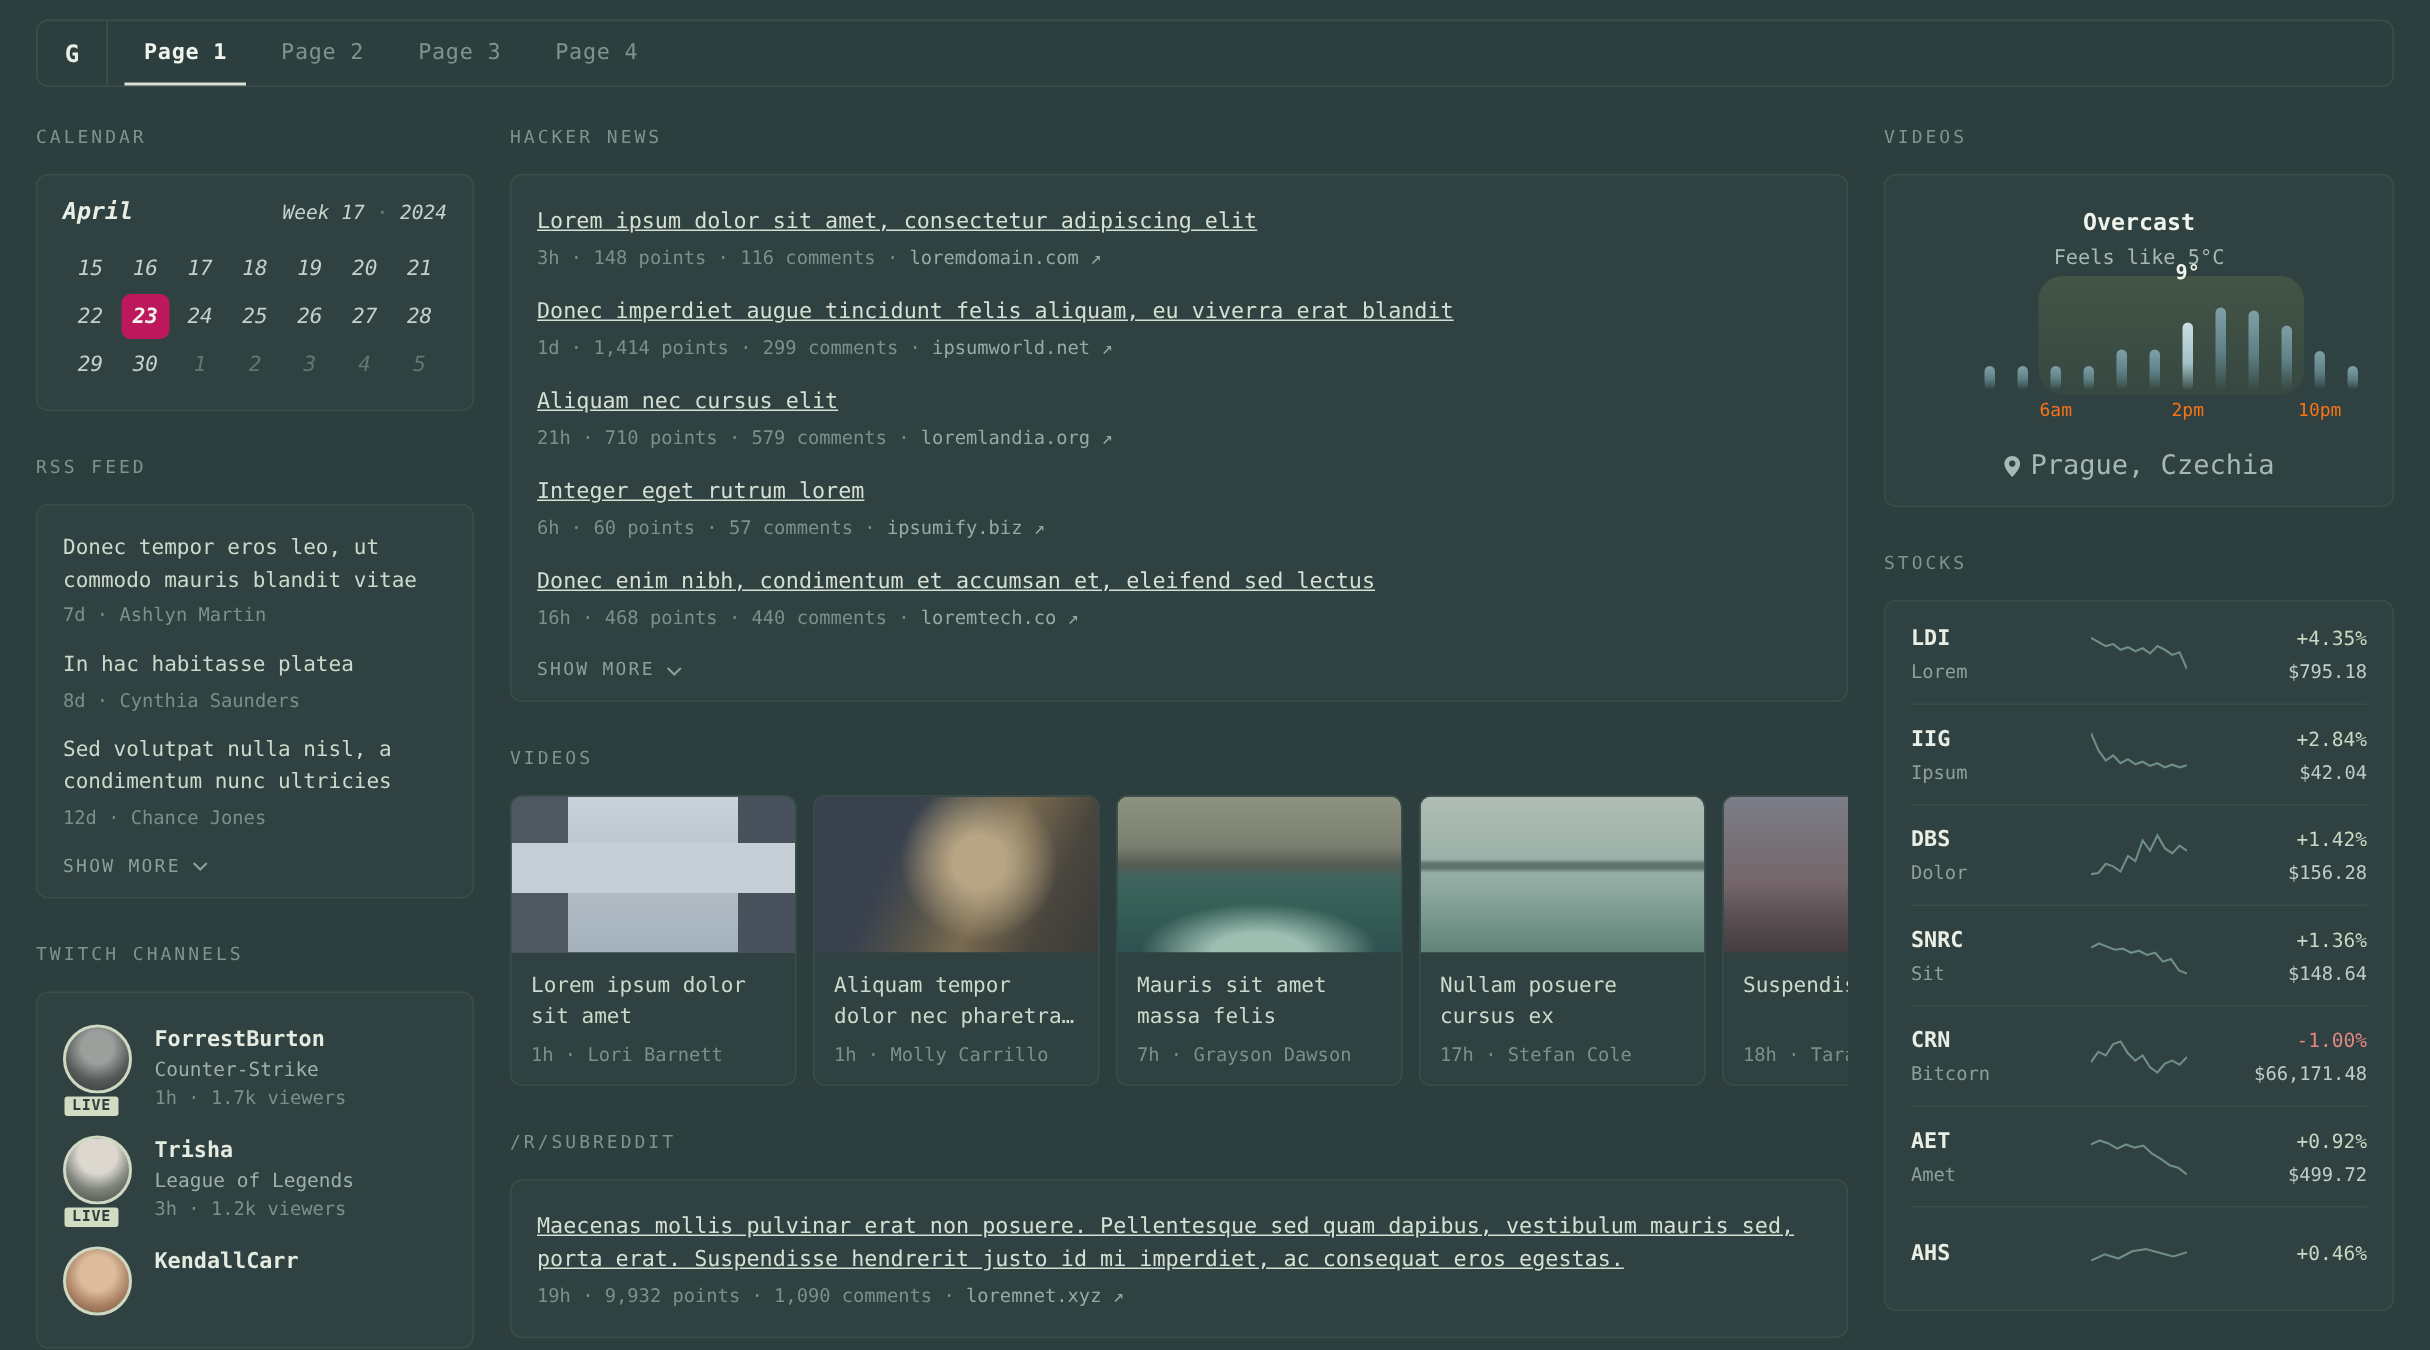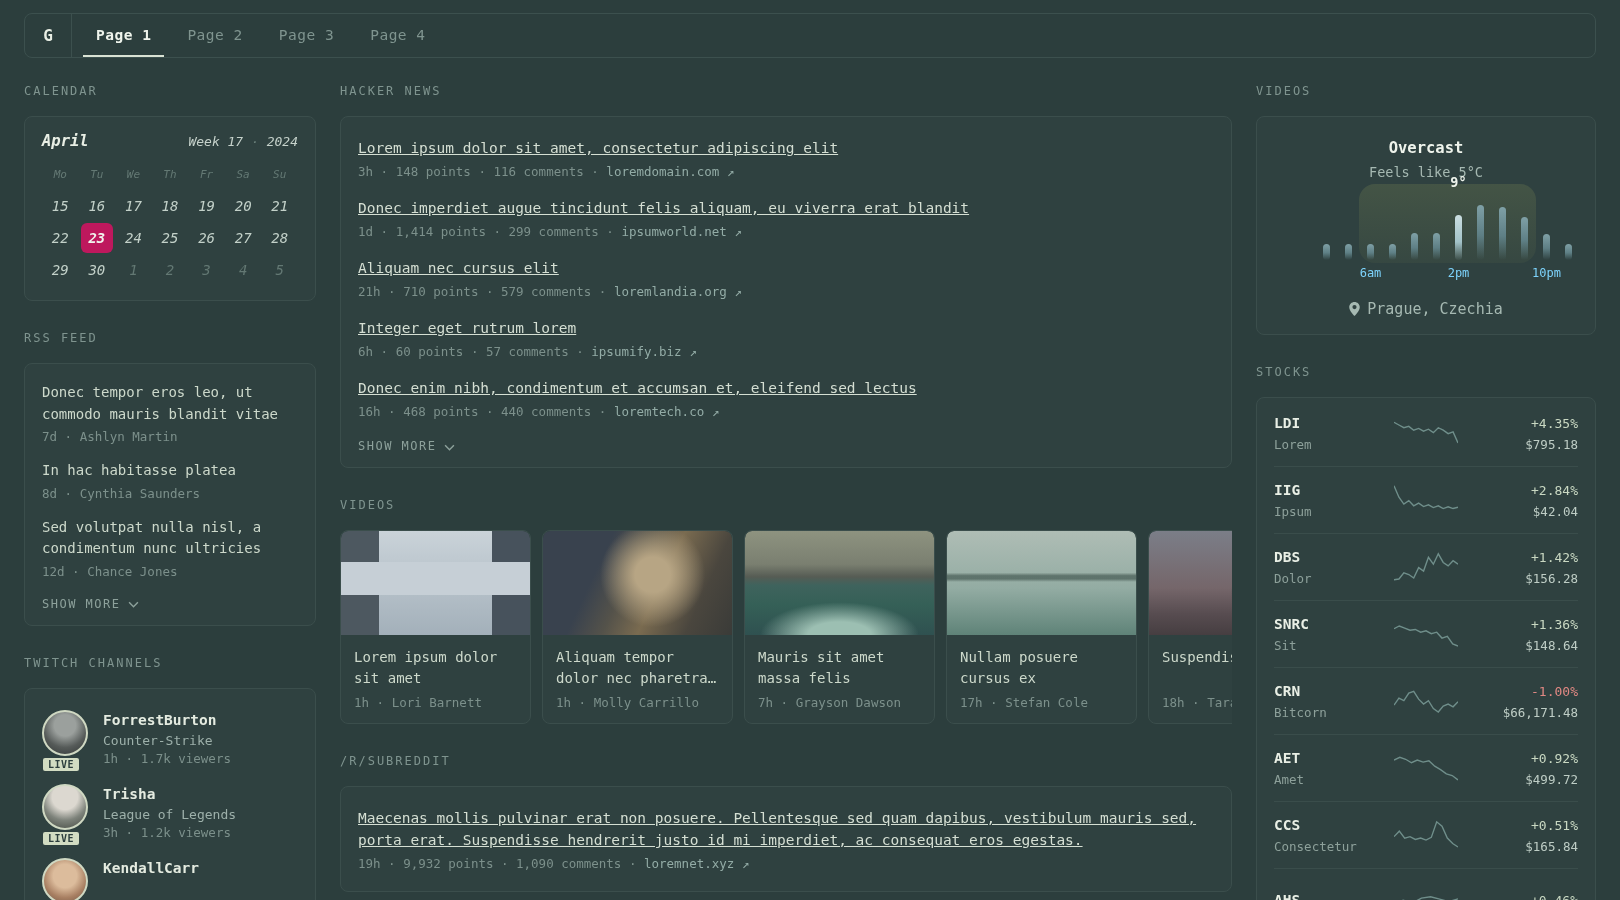--- a/index.html
+++ b/index.html
@@ -74,22 +74,22 @@
   .w-cond{font-size:15.5px;font-weight:bold;color:#EFF4EC;margin-top:4px;}
   .w-feels{font-size:13.5px;color:#A6B9B2;margin-top:7px;}
   .w-chart{position:relative;width:249px;height:84px;margin:22px 0 0 46px;text-align:left;}
   .w-bars{position:absolute;left:0;top:0;width:249px;height:58px;}
   .w-dayband{position:absolute;left:36px;width:177px;top:-18px;bottom:-3px;border-radius:16px;
     background:linear-gradient(180deg,rgba(150,160,90,.20),rgba(150,160,90,.07));}
   .w-bar{position:absolute;bottom:0;width:7px;border-radius:4px;
     background:linear-gradient(180deg,#7FA0A6 0%,#5E7F85 55%,rgba(94,127,133,0) 100%);}
   .w-bar.cur{background:linear-gradient(180deg,#CBDEE1 0%,#A2C2C8 60%,rgba(162,194,200,.05) 100%);}
   .w-temp{position:absolute;transform:translateX(-50%);font-size:13.5px;font-weight:bold;color:#EFF4EC;}
-  .w-tick{position:absolute;top:64px;transform:translateX(-50%);font-size:12px;color:#7dd3fc;}
-  .w-loc{margin-top:14px;font-size:15px;color:#A6B9B2;display:flex;align-items:center;justify-content:center;gap:7px;}
+  .w-tick{position:absolute;top:64px;transform:translateX(-50%);font-size:12px;color:#f97316;}
+  .w-loc{margin-top:14px;font-size:18px;color:#A6B9B2;display:flex;align-items:center;justify-content:center;gap:7px;}
   
   .stocks-card{padding:2px 17px;}
   .stock-row{display:flex;align-items:center;padding:11px 0;border-top:1px solid #3A4D4B;cursor:pointer;}
   .stock-row:first-child{border-top:none;}
   .stock-left{flex:1;min-width:0;}
   .stock-ticker{font-size:14.5px;font-weight:bold;color:#E9EFE5;line-height:19px;}
   .stock-name{font-size:12.5px;color:#8DA09A;margin-top:4px;}
   .stock-spark{flex:none;width:64px;margin:0 6px;}
   .stock-right{flex:1;text-align:right;}
   .stock-change{font-size:13px;line-height:19px;color:var(--pos,#C9D8C2);}
@@ -110,29 +110,20 @@
 </header>
 
 <div class="col col-left">
   <div class="section">
     <h2 class="sec">CALENDAR</h2>
     <div class="card cal-card">
       <div class="cal-head">
         <span class="cal-month">April</span>
         <span class="cal-week"><span>Week 17</span> <span class="dot">·</span> <span>2024</span></span>
       </div>
-      <div class="cal-grid" id="cal-weekdays">
-          <div class="wd">Mo</div>
-          <div class="wd">Tu</div>
-          <div class="wd">We</div>
-          <div class="wd">Th</div>
-          <div class="wd">Fr</div>
-          <div class="wd">Sa</div>
-          <div class="wd">Su</div>
-        </div>
       <div class="cal-grid" id="cal-days">
           <div class="day">15</div>
           <div class="day">16</div>
           <div class="day">17</div>
           <div class="day">18</div>
           <div class="day">19</div>
           <div class="day">20</div>
           <div class="day">21</div>
           <div class="day">22</div>
           <div class="day sel">23</div>
@@ -446,33 +437,20 @@
     <div class="stock-spark"><svg viewBox="0 0 100 44" width="64" height="40" preserveAspectRatio="none">
                 <polyline points="0.0,15.4 9.1,12.4 18.2,14.6 27.3,18.4 36.4,15.4 45.5,17.7 54.5,16.2 63.6,22.2 72.7,26.0 81.8,30.6 90.9,32.5 100.0,37.4" fill="none" stroke="#6F8E8A" stroke-width="1.4" vector-effect="non-scaling-stroke"></polyline>
               </svg></div>
     <div class="stock-right">
       <div class="stock-change">+0.92%</div>
       <div class="stock-price">$499.72</div>
     </div>
   </div>
           <div class="stock-row">
     <div class="stock-left">
-      <div class="stock-ticker">CCS</div>
-      <div class="stock-name">Consectetur</div>
-    </div>
-    <div class="stock-spark"><svg viewBox="0 0 100 44" width="64" height="40" preserveAspectRatio="none">
-                <polyline points="0.0,26.0 8.3,20.0 16.7,27.6 25.0,26.0 33.3,29.1 41.7,27.6 50.0,29.8 58.3,26.8 66.7,9.7 75.0,14.6 83.3,27.6 91.7,33.6 100.0,37.4" fill="none" stroke="#6F8E8A" stroke-width="1.4" vector-effect="non-scaling-stroke"></polyline>
-              </svg></div>
-    <div class="stock-right">
-      <div class="stock-change">+0.51%</div>
-      <div class="stock-price">$165.84</div>
-    </div>
-  </div>
-          <div class="stock-row">
-    <div class="stock-left">
       <div class="stock-ticker">AHS</div>
       <div class="stock-name"></div>
     </div>
     <div class="stock-spark"><svg viewBox="0 0 100 44" width="64" height="40" preserveAspectRatio="none">
                 <polyline points="0.0,26.8 14.3,22.2 28.6,25.3 42.9,20.0 57.1,18.4 71.4,21.1 85.7,23.8 100.0,20.7" fill="none" stroke="#6F8E8A" stroke-width="1.4" vector-effect="non-scaling-stroke"></polyline>
               </svg></div>
     <div class="stock-right">
       <div class="stock-change">+0.46%</div>
       <div class="stock-price"></div>
     </div>

